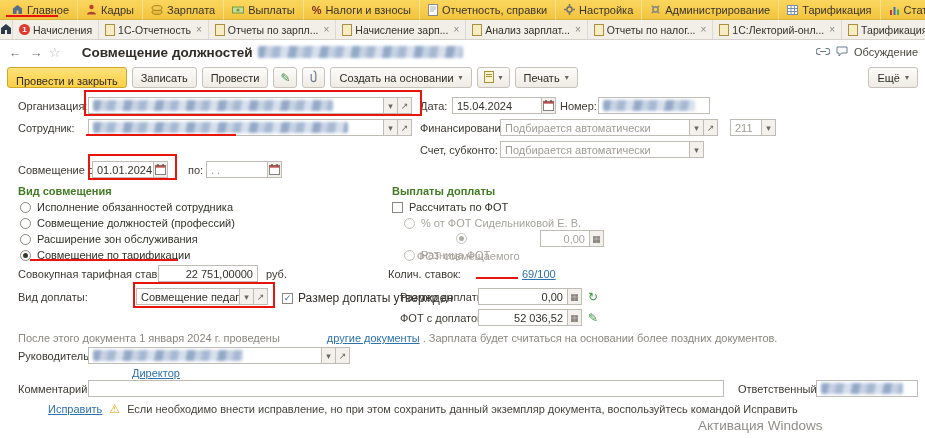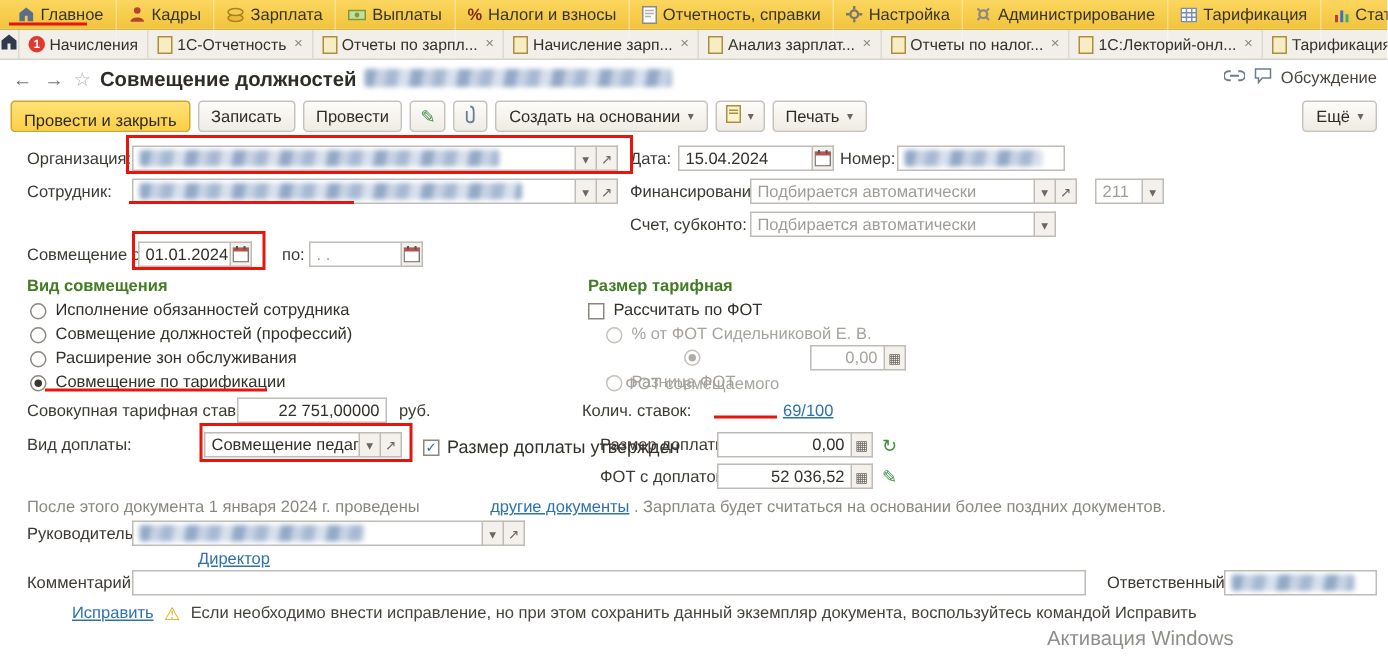--- a/index.html
+++ b/index.html
@@ -17,21 +17,21 @@
   .home-tab{display:flex;align-items:center;justify-content:center;width:24px;height:100%;cursor:pointer;border-right:1px solid #ddd9d2;}
   .tab{display:flex;align-items:center;gap:3px;height:100%;padding:0 6px;border-right:1px solid #ddd9d2;cursor:pointer;white-space:nowrap;}
   .tabic{display:inline-block;width:8px;height:10px;border:1px solid #a98f3f;background:#f8ecc3;}
   .tab-close{color:#8c8880;font-size:10px;margin-left:2px;cursor:pointer;}
   .badge{background:#e03a2f;color:#fff;border-radius:50%;font-size:8px;width:11px;height:11px;line-height:11px;text-align:center;font-weight:bold;}
 
   
   .titlerow{display:flex;align-items:center;height:24px;padding:0 7px;gap:5px;}
   .navarr{font-size:13px;color:#7a766e;width:16px;text-align:center;cursor:pointer;}
   .star{font-size:13px;color:#b9b5ae;cursor:pointer;}
-  .doc-title{font-size:13.5px;font-weight:bold;color:#2f2c27;margin-left:1px;white-space:nowrap;}
+  .doc-title{font-size:13.5px;font-weight:bold;color:#2f2c27;margin-left:16px;white-space:nowrap;}
   .title-right{margin-left:auto;display:flex;align-items:center;gap:6px;font-size:11px;color:#4a463f;}
 
   
   .cmdrow{display:flex;align-items:center;height:27px;padding:0 7px;gap:5px;}
   .btn{display:inline-flex;align-items:center;gap:5px;height:21px;padding:0 8px;border:1px solid #c7c3bc;border-radius:3px;background:linear-gradient(#fdfcfa,#efebe4);font-size:11px;color:#2e2b25;cursor:pointer;white-space:nowrap;}
   .btn.primary{background:linear-gradient(#ffe27a,#fccf45);border-color:#cfa72a;align-items:flex-end;}
   .btn.iconbtn{padding:0 6px;}
   .caret{font-size:8px;color:#6b675f;}
   .more-btn{margin-left:auto;}
 
@@ -381,21 +381,21 @@
     <div class="abs" style="left:20px;top:142px;gap:6px;">
       <span class="radio"></span>
       <span>Расширение зон обслуживания</span>
     </div>
     <div class="abs" style="left:20px;top:158px;gap:6px;">
       <span class="radio checked"></span>
       <span>Совмещение по тарификации</span>
     </div>
 
     <div class="abs" style="left:392px;top:94px;">
-        <span class="hdr">Размер тарифная</span>
+        <span class="hdr">Выплаты доплаты</span>
       </div>
     <div class="abs" style="left:392px;top:110px;gap:6px;">
       <span class="chk"></span>
       <span>Рассчитать по ФОТ</span>
     </div>
     <div class="abs" style="left:404px;top:126px;gap:6px;">
       <span class="radio dis"></span>
       <span class="dis-t">% от ФОТ Сидельниковой Е. В.</span>
     </div>
     <div class="abs" style="left:404px;top:142px;gap:6px;flex-direction:column;">

